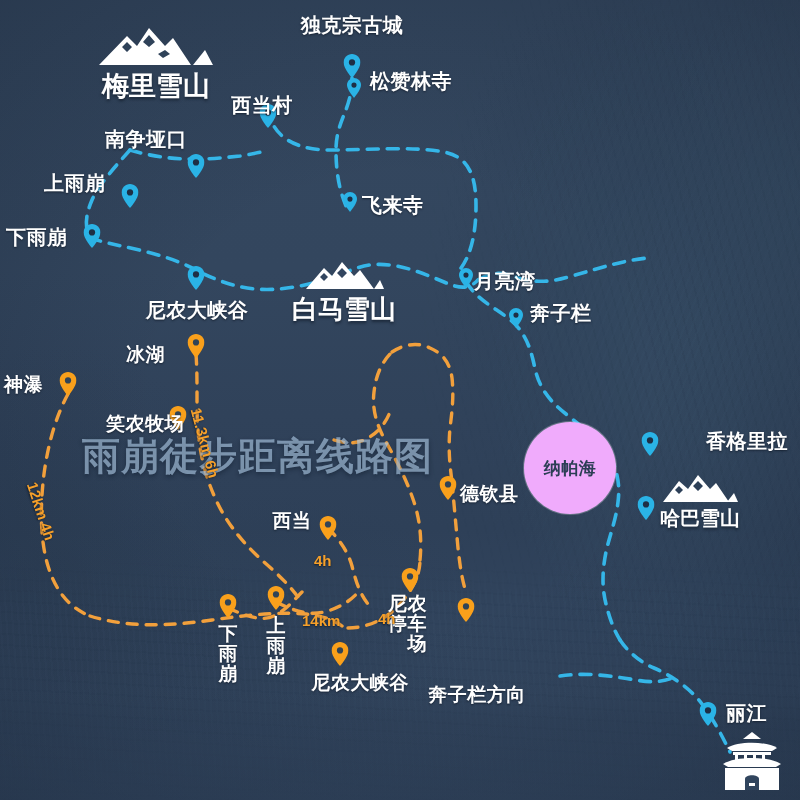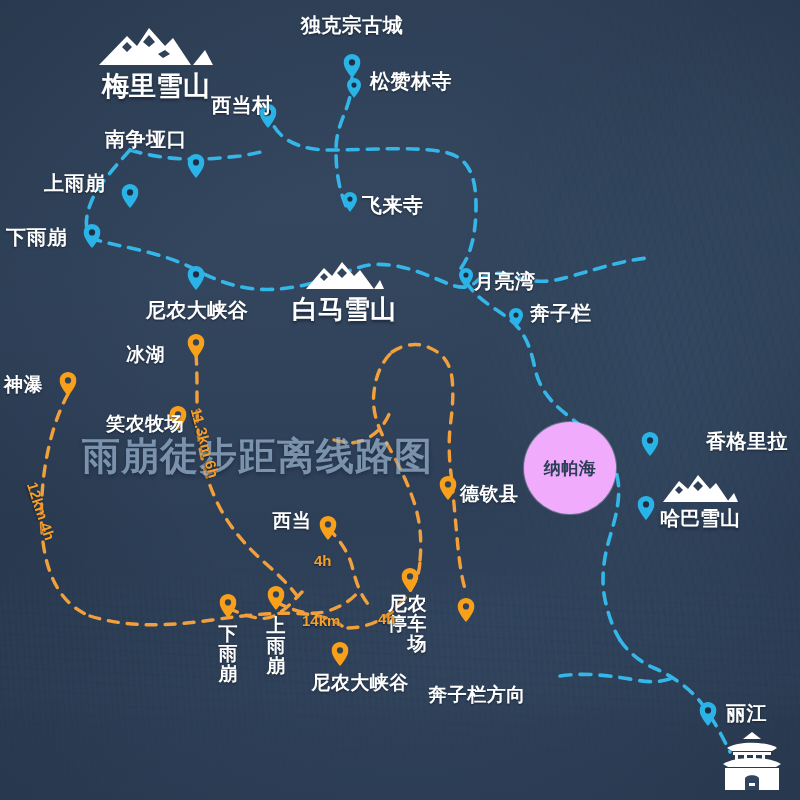--- a/index.html
+++ b/index.html
@@ -280,21 +280,21 @@
     </svg>
   </div>
   <div class="lbl blue-major" style="left:370px; top:68px;">松赞林寺</div>
 
   <div class="pin" style="left:268px; top:128px;">
     <svg viewBox="0 0 24 34">
       <path fill="#2ab3e6" d="M12 0C5.4 0 0 5.4 0 12c0 8.4 12 22 12 22s12-13.6 12-22C24 5.4 18.6 0 12 0z"></path>
       <circle cx="12" cy="12" r="4.4" fill="#1e2f45"></circle>
     </svg>
   </div>
-  <div class="lbl blue-major cx" style="left:242px; top:92px;">西当村</div>
+  <div class="lbl blue-major cx" style="left:262px; top:92px;">西当村</div>
 
   <div class="pin" style="left:196px; top:178px;">
     <svg viewBox="0 0 24 34">
       <path fill="#2ab3e6" d="M12 0C5.4 0 0 5.4 0 12c0 8.4 12 22 12 22s12-13.6 12-22C24 5.4 18.6 0 12 0z"></path>
       <circle cx="12" cy="12" r="4.4" fill="#1e2f45"></circle>
     </svg>
   </div>
   <div class="lbl blue-major cx" style="left:146px; top:126px;">南争垭口</div>
 
   <div class="pin" style="left:130px; top:208px;">

